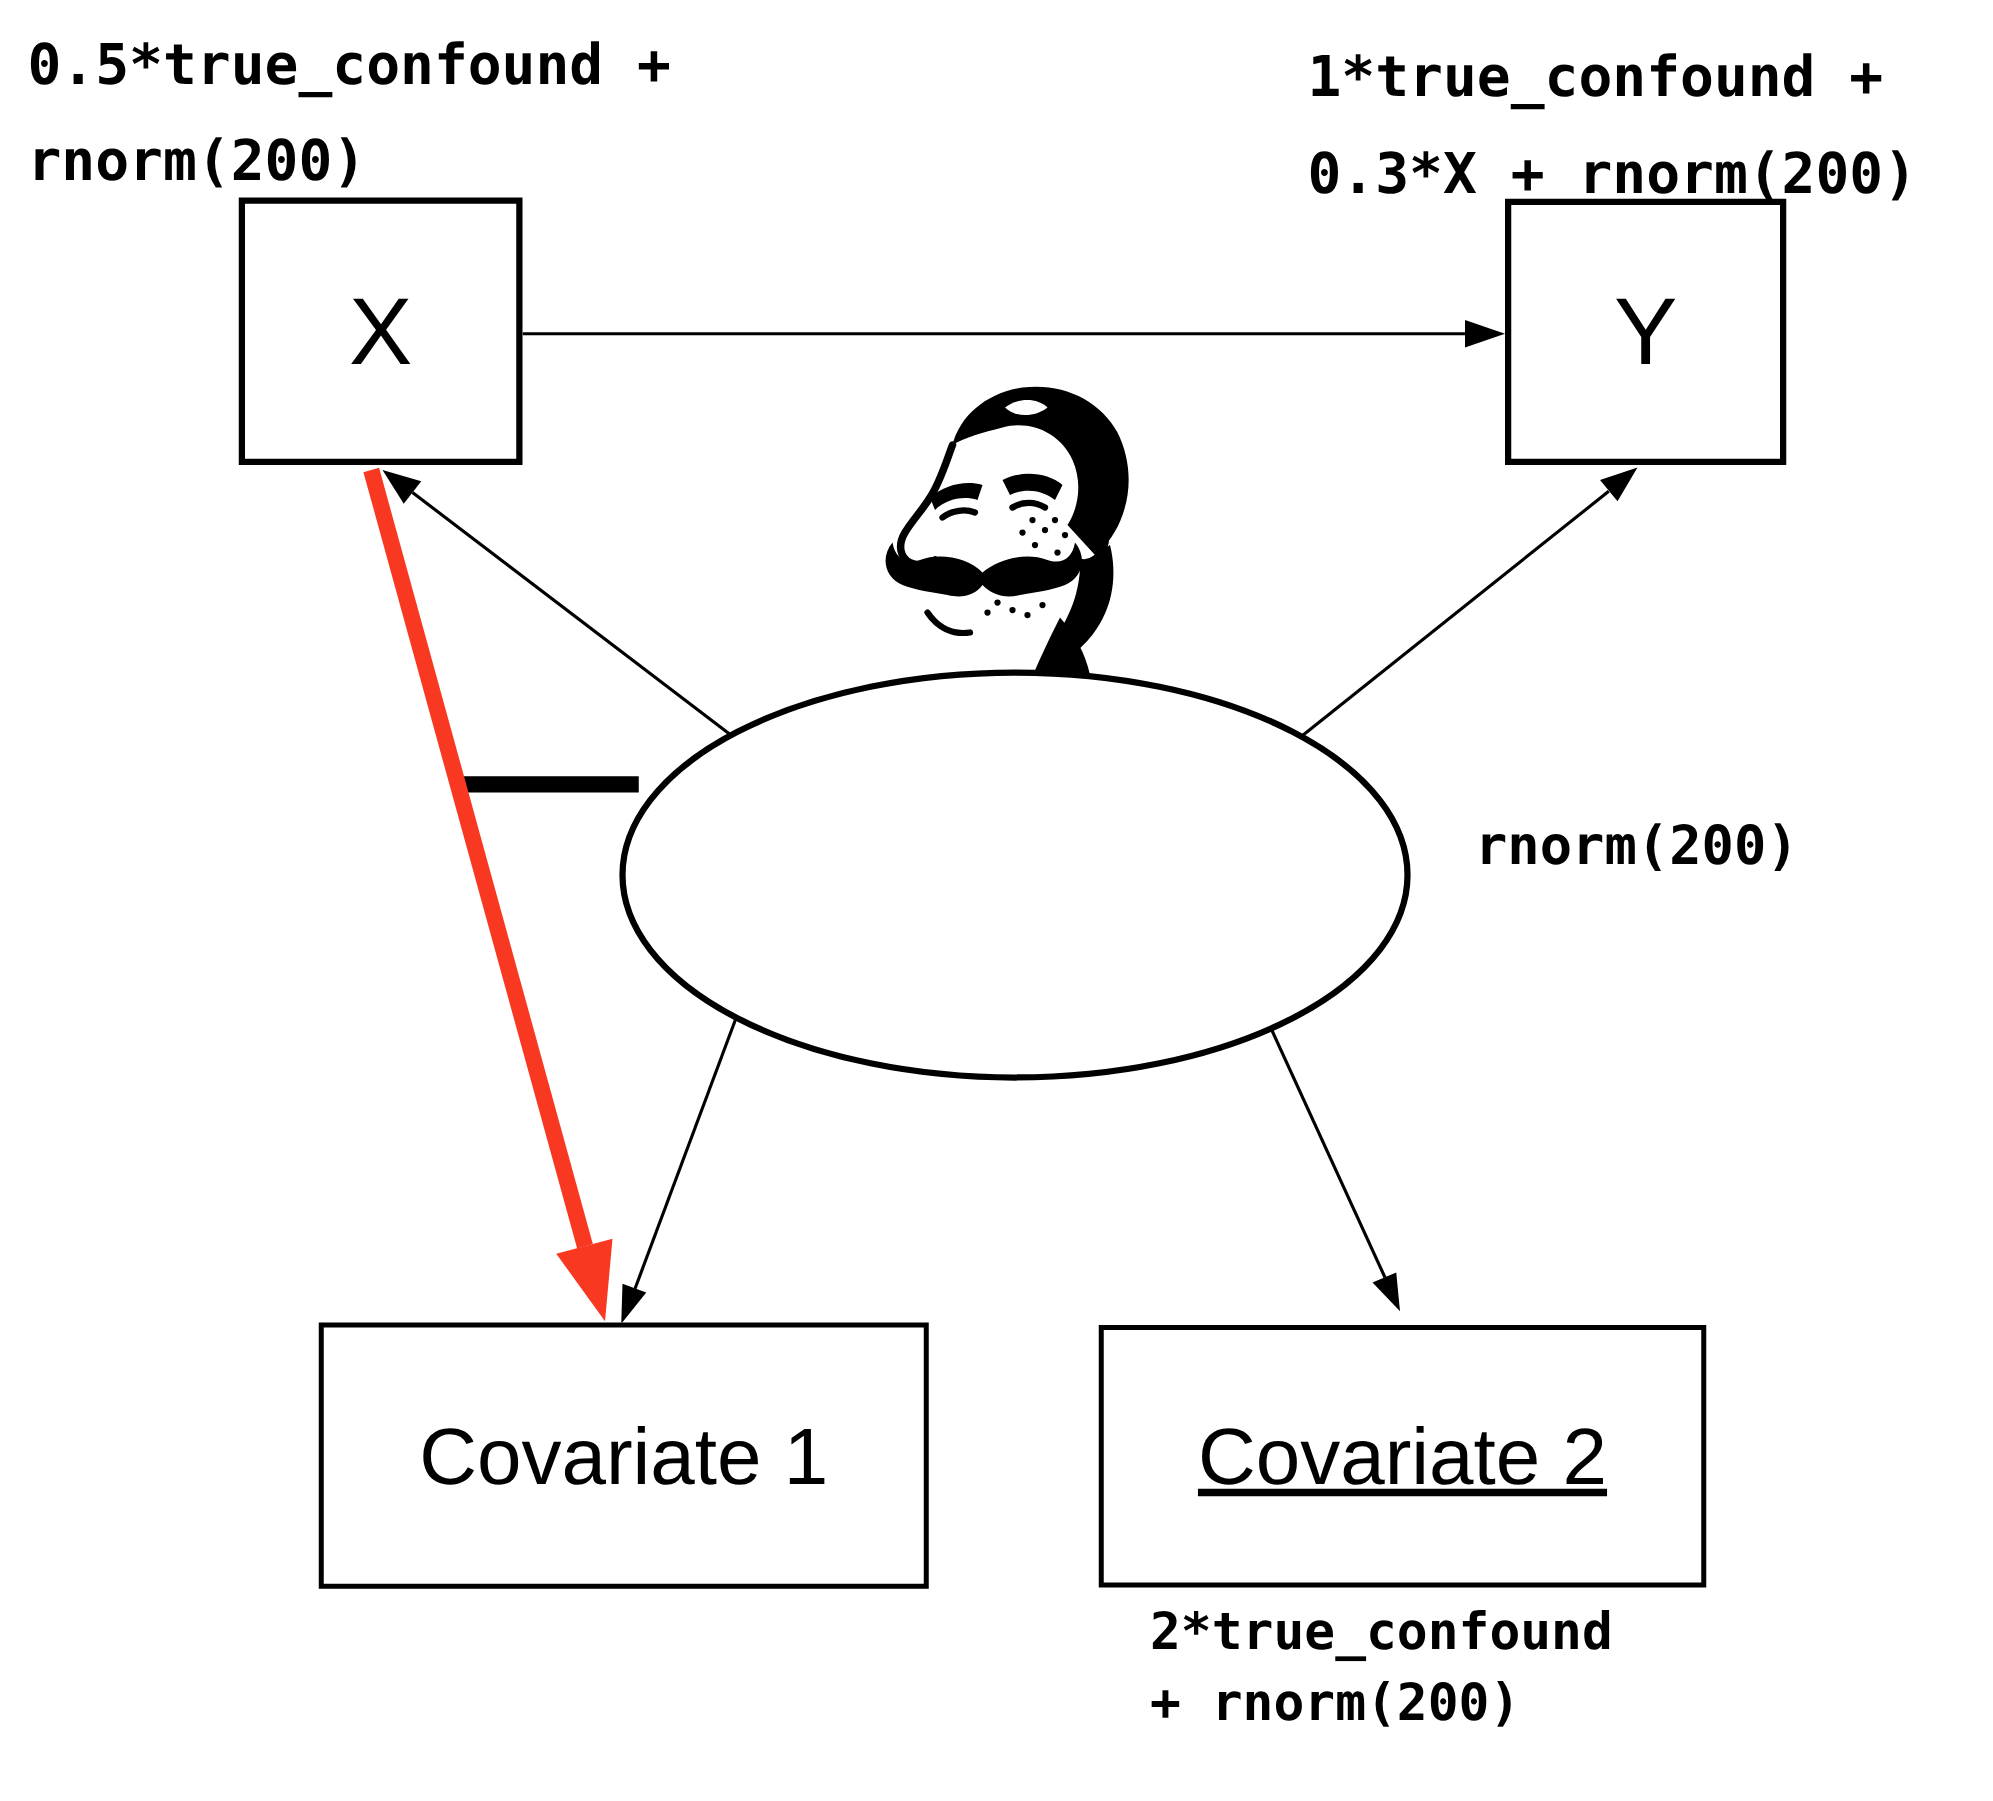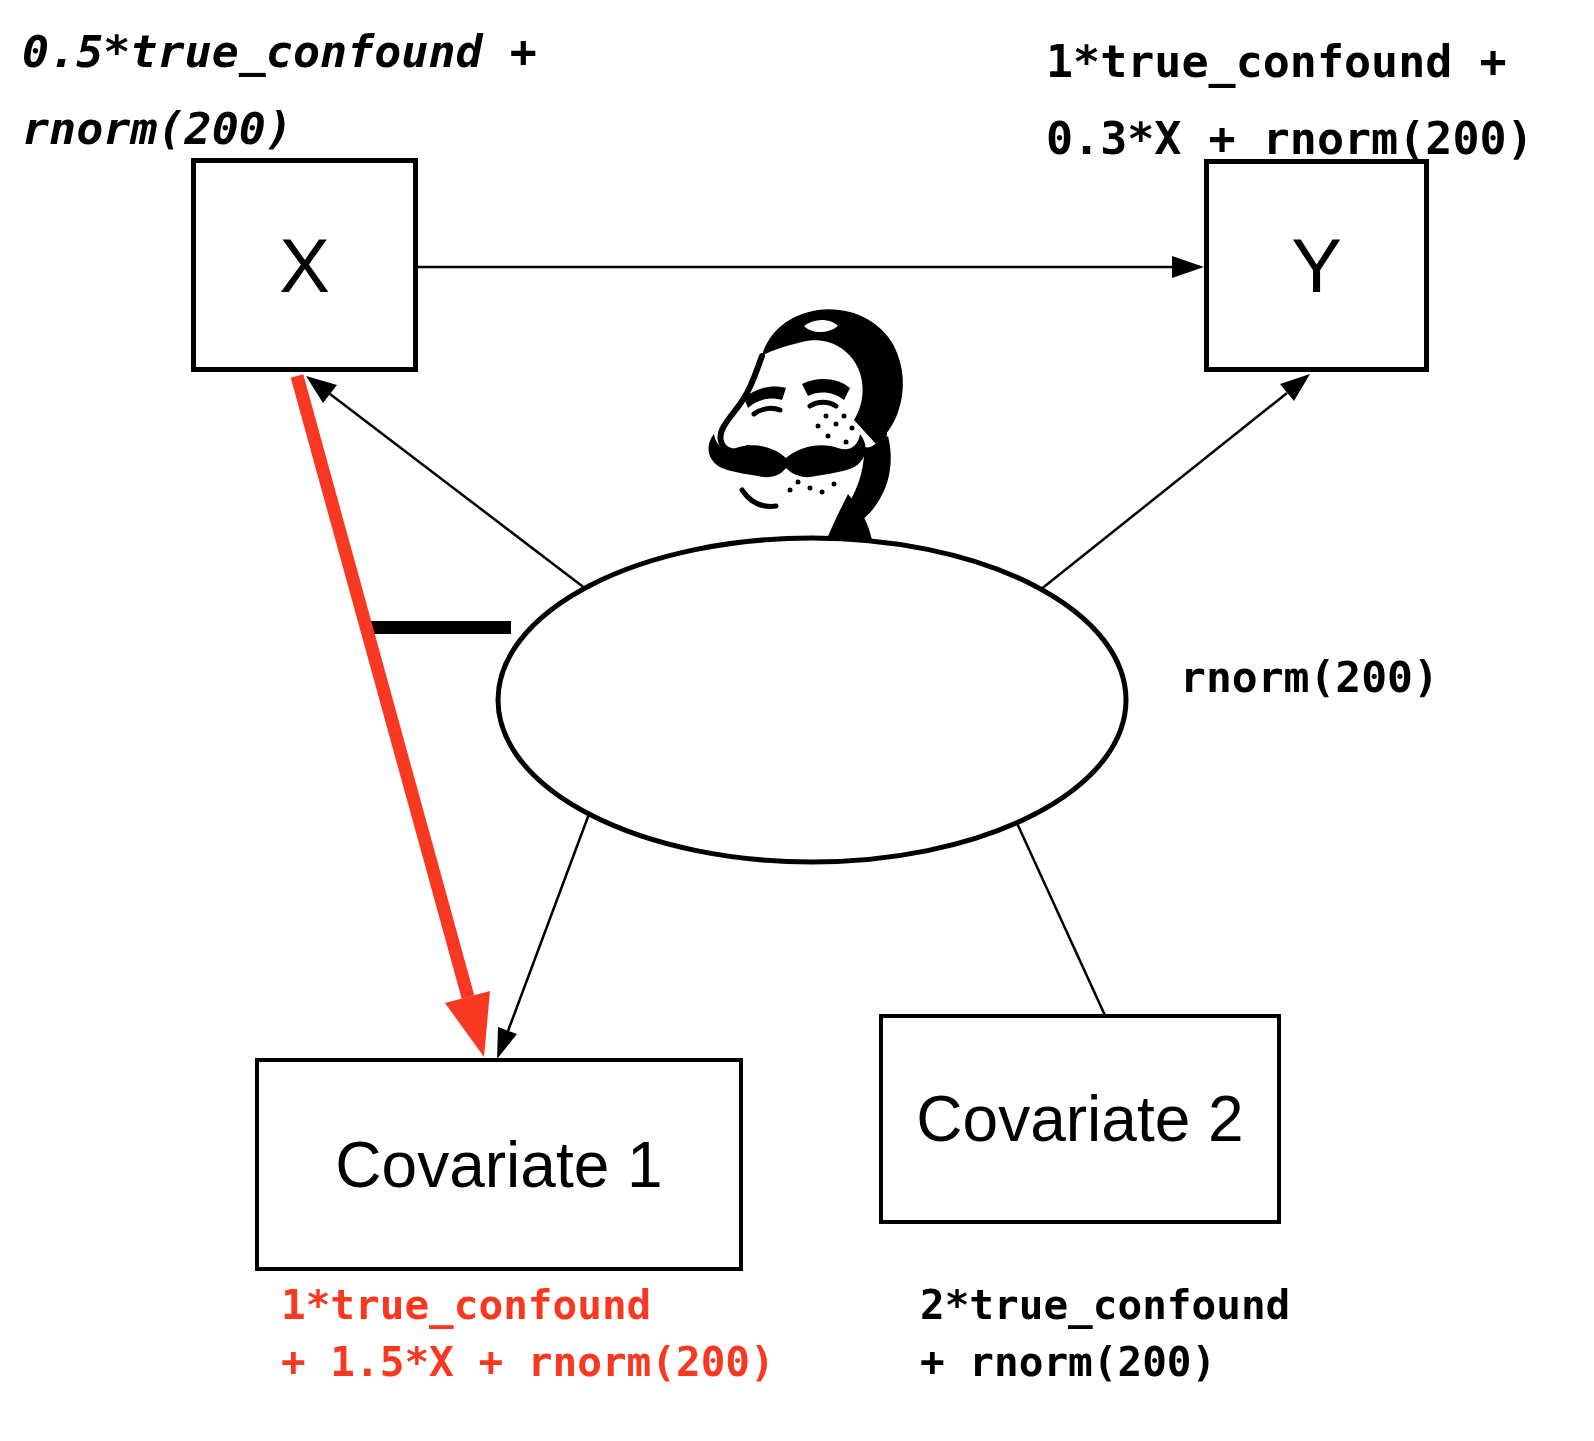--- a/index.html
+++ b/index.html
@@ -15,37 +15,37 @@
     position:absolute;z-index:2;
     background:#fff;border:5px solid #000;
     display:flex;align-items:center;justify-content:center;
     box-sizing:border-box;color:#000;
   }
   .node-xy{font-size:76px;}
   .node-cov{border-width:4px;font-size:64px;}
   #node-x{left:191px;top:158px;width:227px;height:214px;}
   #node-y{left:1204px;top:159px;width:225px;height:213px;}
   #node-cov1{left:255px;top:1058px;width:488px;height:213px;}
-  #node-cov2{left:879px;top:1014px;width:402px;height:210px;}
+  #node-cov2{left:879px;top:1060px;width:486px;height:210px;text-decoration:underline;}
   .ellipse-label{
     position:absolute;z-index:2;
     left:498px;top:560px;width:628px;height:290px;
     display:flex;align-items:center;justify-content:center;
     text-align:center;font-size:62px;line-height:1.68;color:#000;
     white-space:pre-line;
   }
   .mono{
     position:absolute;z-index:2;
     font-family:"DejaVu Sans Mono",monospace;
     font-weight:700;color:#000;
     white-space:pre-line;
   }
   .mono-top{font-size:45px;line-height:1.7;}
   .mono-bottom{font-size:41px;line-height:1.38;}
-  #formula-x{left:22px;top:14px;font-style:italic;}
+  #formula-x{left:22px;top:14px;}
   #formula-y{left:1046px;top:24px;}
   #formula-confound{left:1180px;top:652px;font-size:43px;}
   #formula-cov1{left:281px;top:1277px;color:var(--highlight-red,#f93822);}
   #formula-cov2{left:893px;top:1277px;margin-left:27px;}
   .red-stroke{stroke:var(--highlight-red,#f93822);}
   .red-fill{fill:var(--highlight-red,#f93822);}
 </style>
 </head>
 <body>
 
@@ -135,19 +135,17 @@
 
 
   <div class="mono mono-top" id="formula-x">0.5*true_confound +
 rnorm(200)</div>
 
   <div class="mono mono-top" id="formula-y">1*true_confound +
 0.3*X + rnorm(200)</div>
 
   <div class="mono" id="formula-confound">rnorm(200)</div>
 
-  <div class="mono mono-bottom" id="formula-cov1">1*true_confound
-+ 1.5*X + rnorm(200)</div>
 
   <div class="mono mono-bottom" id="formula-cov2">2*true_confound
 + rnorm(200)</div>
 
 </div>
 
 </body></html>

